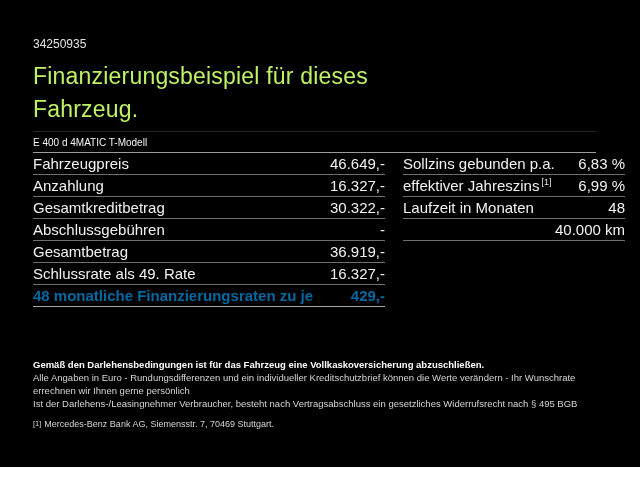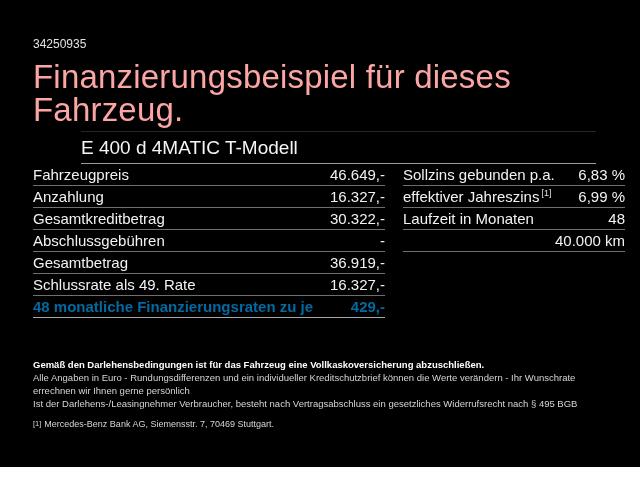--- a/index.html
+++ b/index.html
@@ -20,34 +20,33 @@
     box-sizing: border-box;
   }
   .doc-id {
     margin-top: 38px;
     font-size: 12px;
     line-height: 13px;
     color: #e3e3e3;
   }
   .title {
     margin: 9px 0 0 0;
-    font-size: 33px;
+    font-size: 23px;
     line-height: 33px;
     font-weight: 400;
-    color: #fca5a5;
+    color: #bef264;
     letter-spacing: 0.2px;
   }
   .model-row {
     margin-top: 5px;
     padding: 5px 0 4px 0;
-    font-size: 19px;
+    font-size: 10px;
     color: #f5f5f5;
     border-top: 1px solid #262626;
     border-bottom: 1px solid #9d9d9d;
-    margin-left: 48px;
   }
   .tables {
     display: flex;
     gap: 18px;
     align-items: flex-start;
   }
   .table { flex: 0 0 auto; }
   .table.left  { width: 352px; }
   .table.right { width: 222px; }
   .row {

